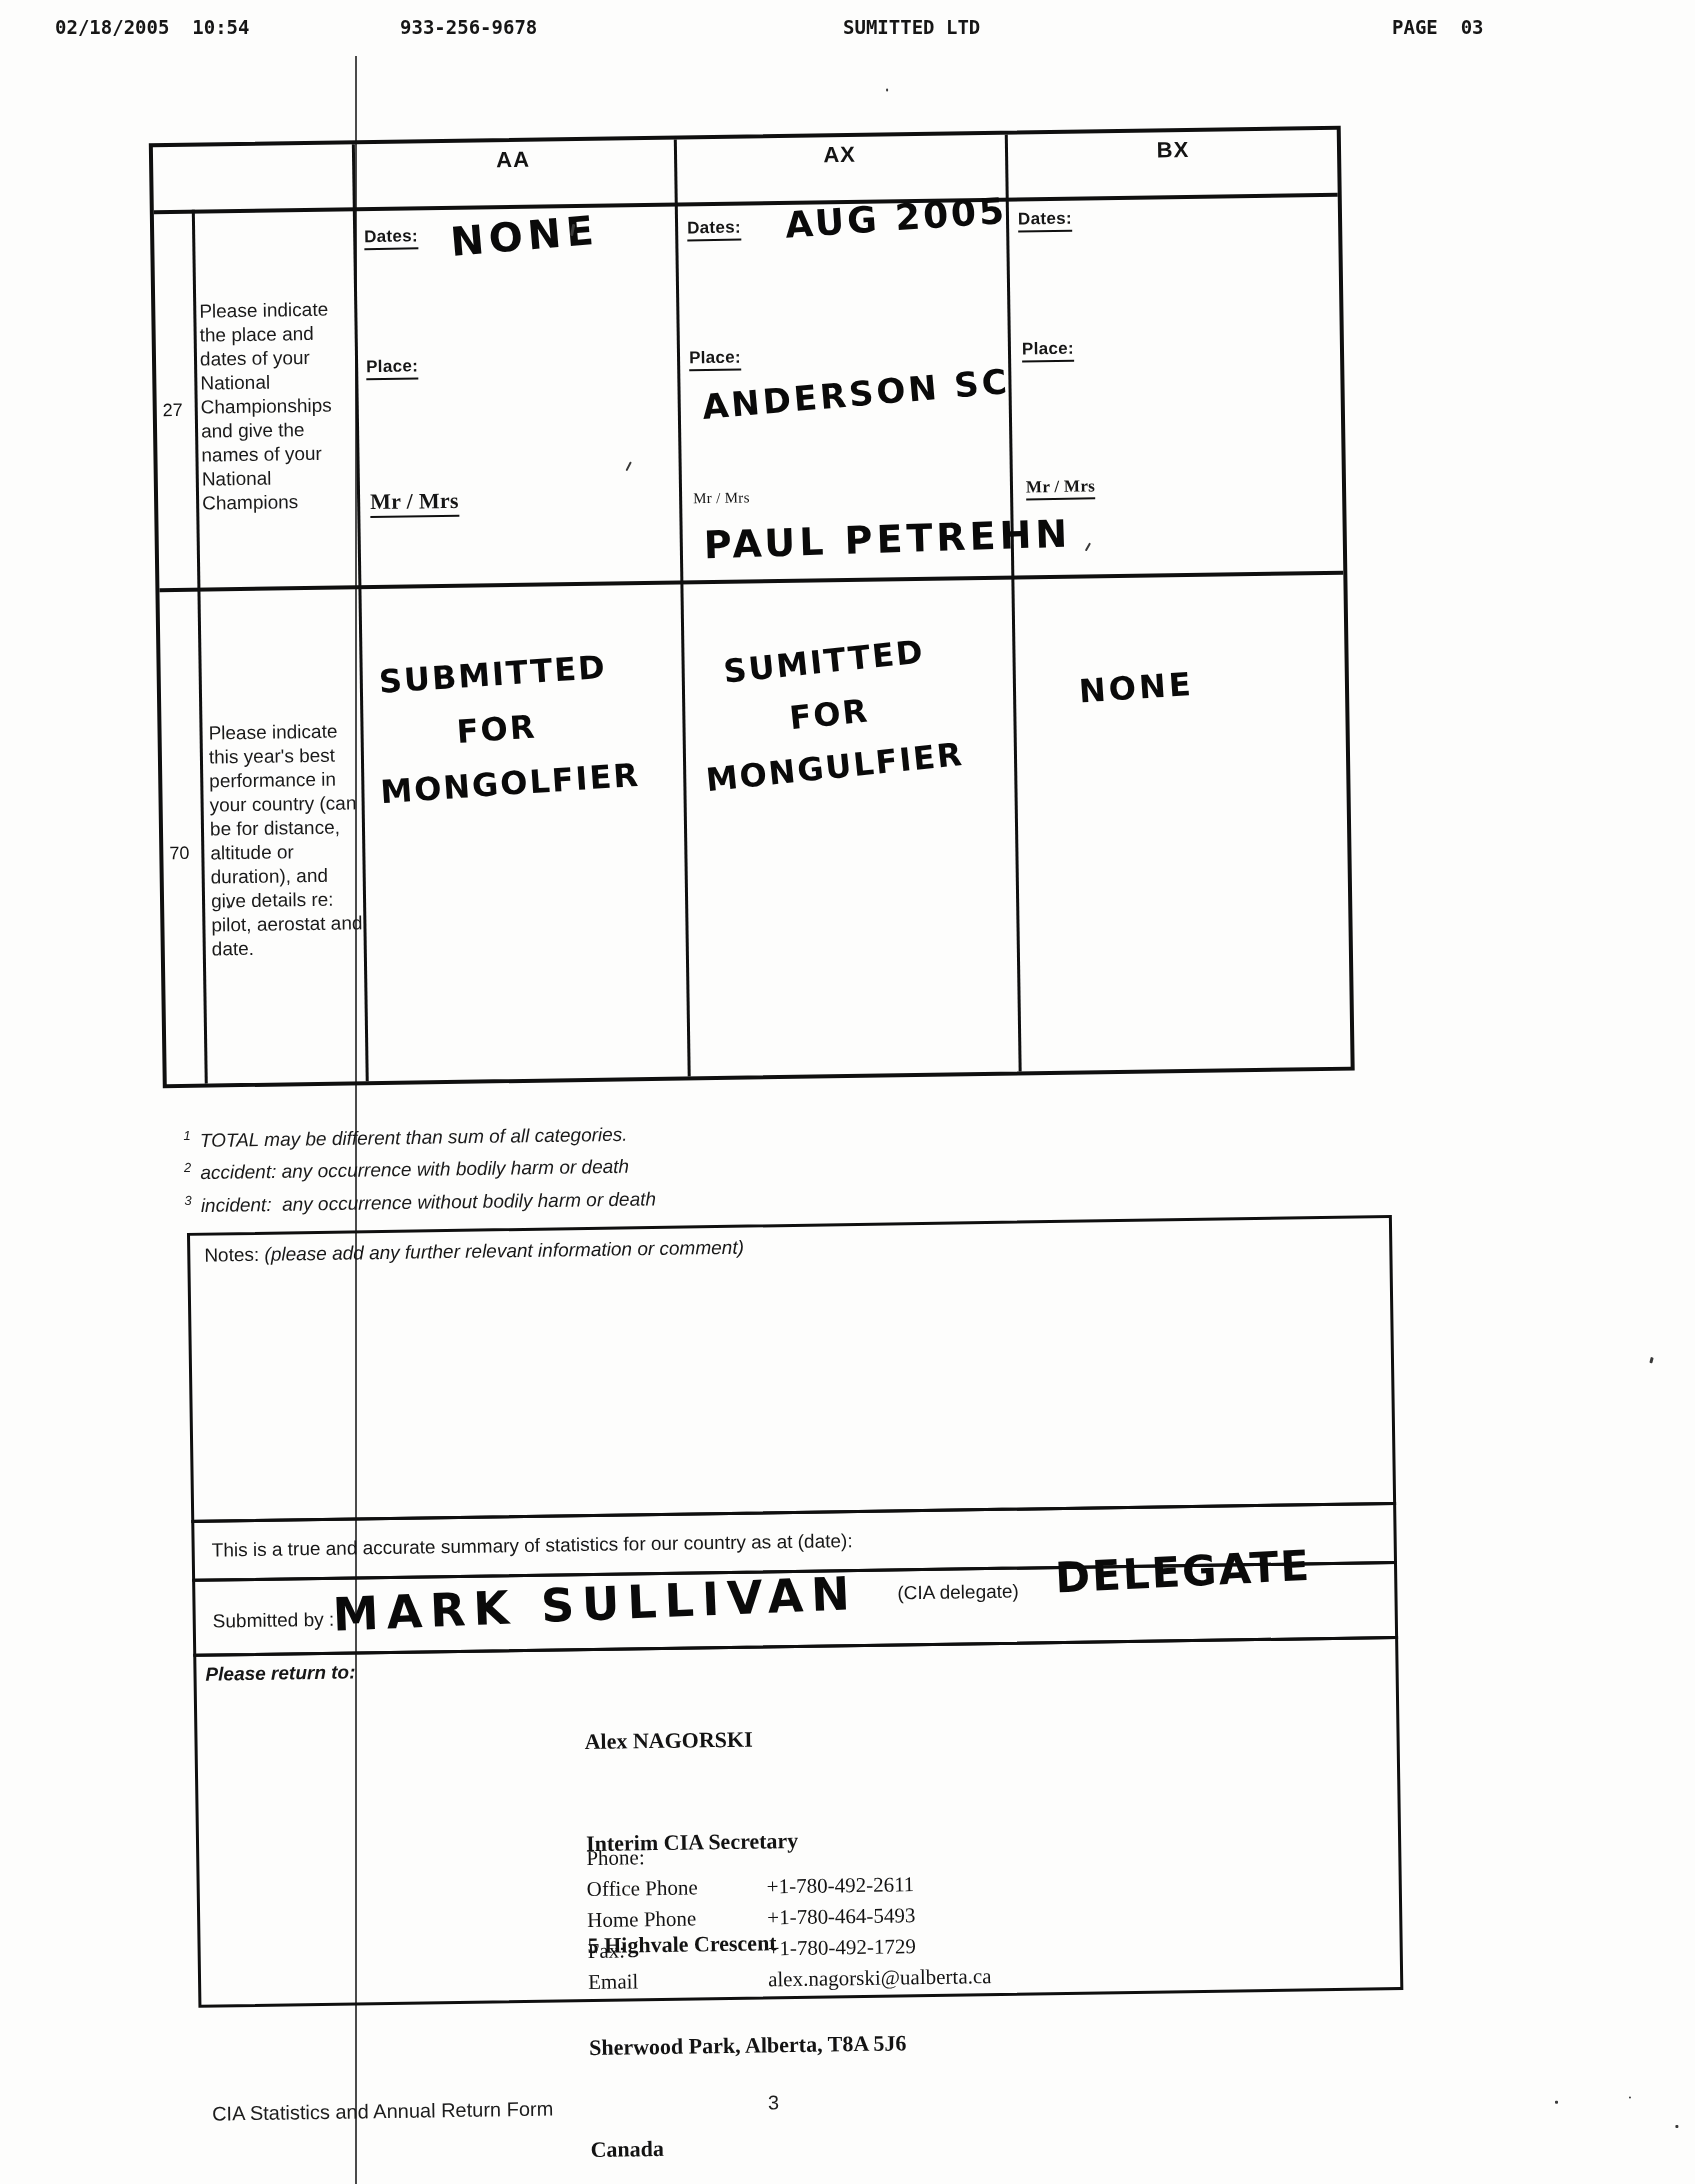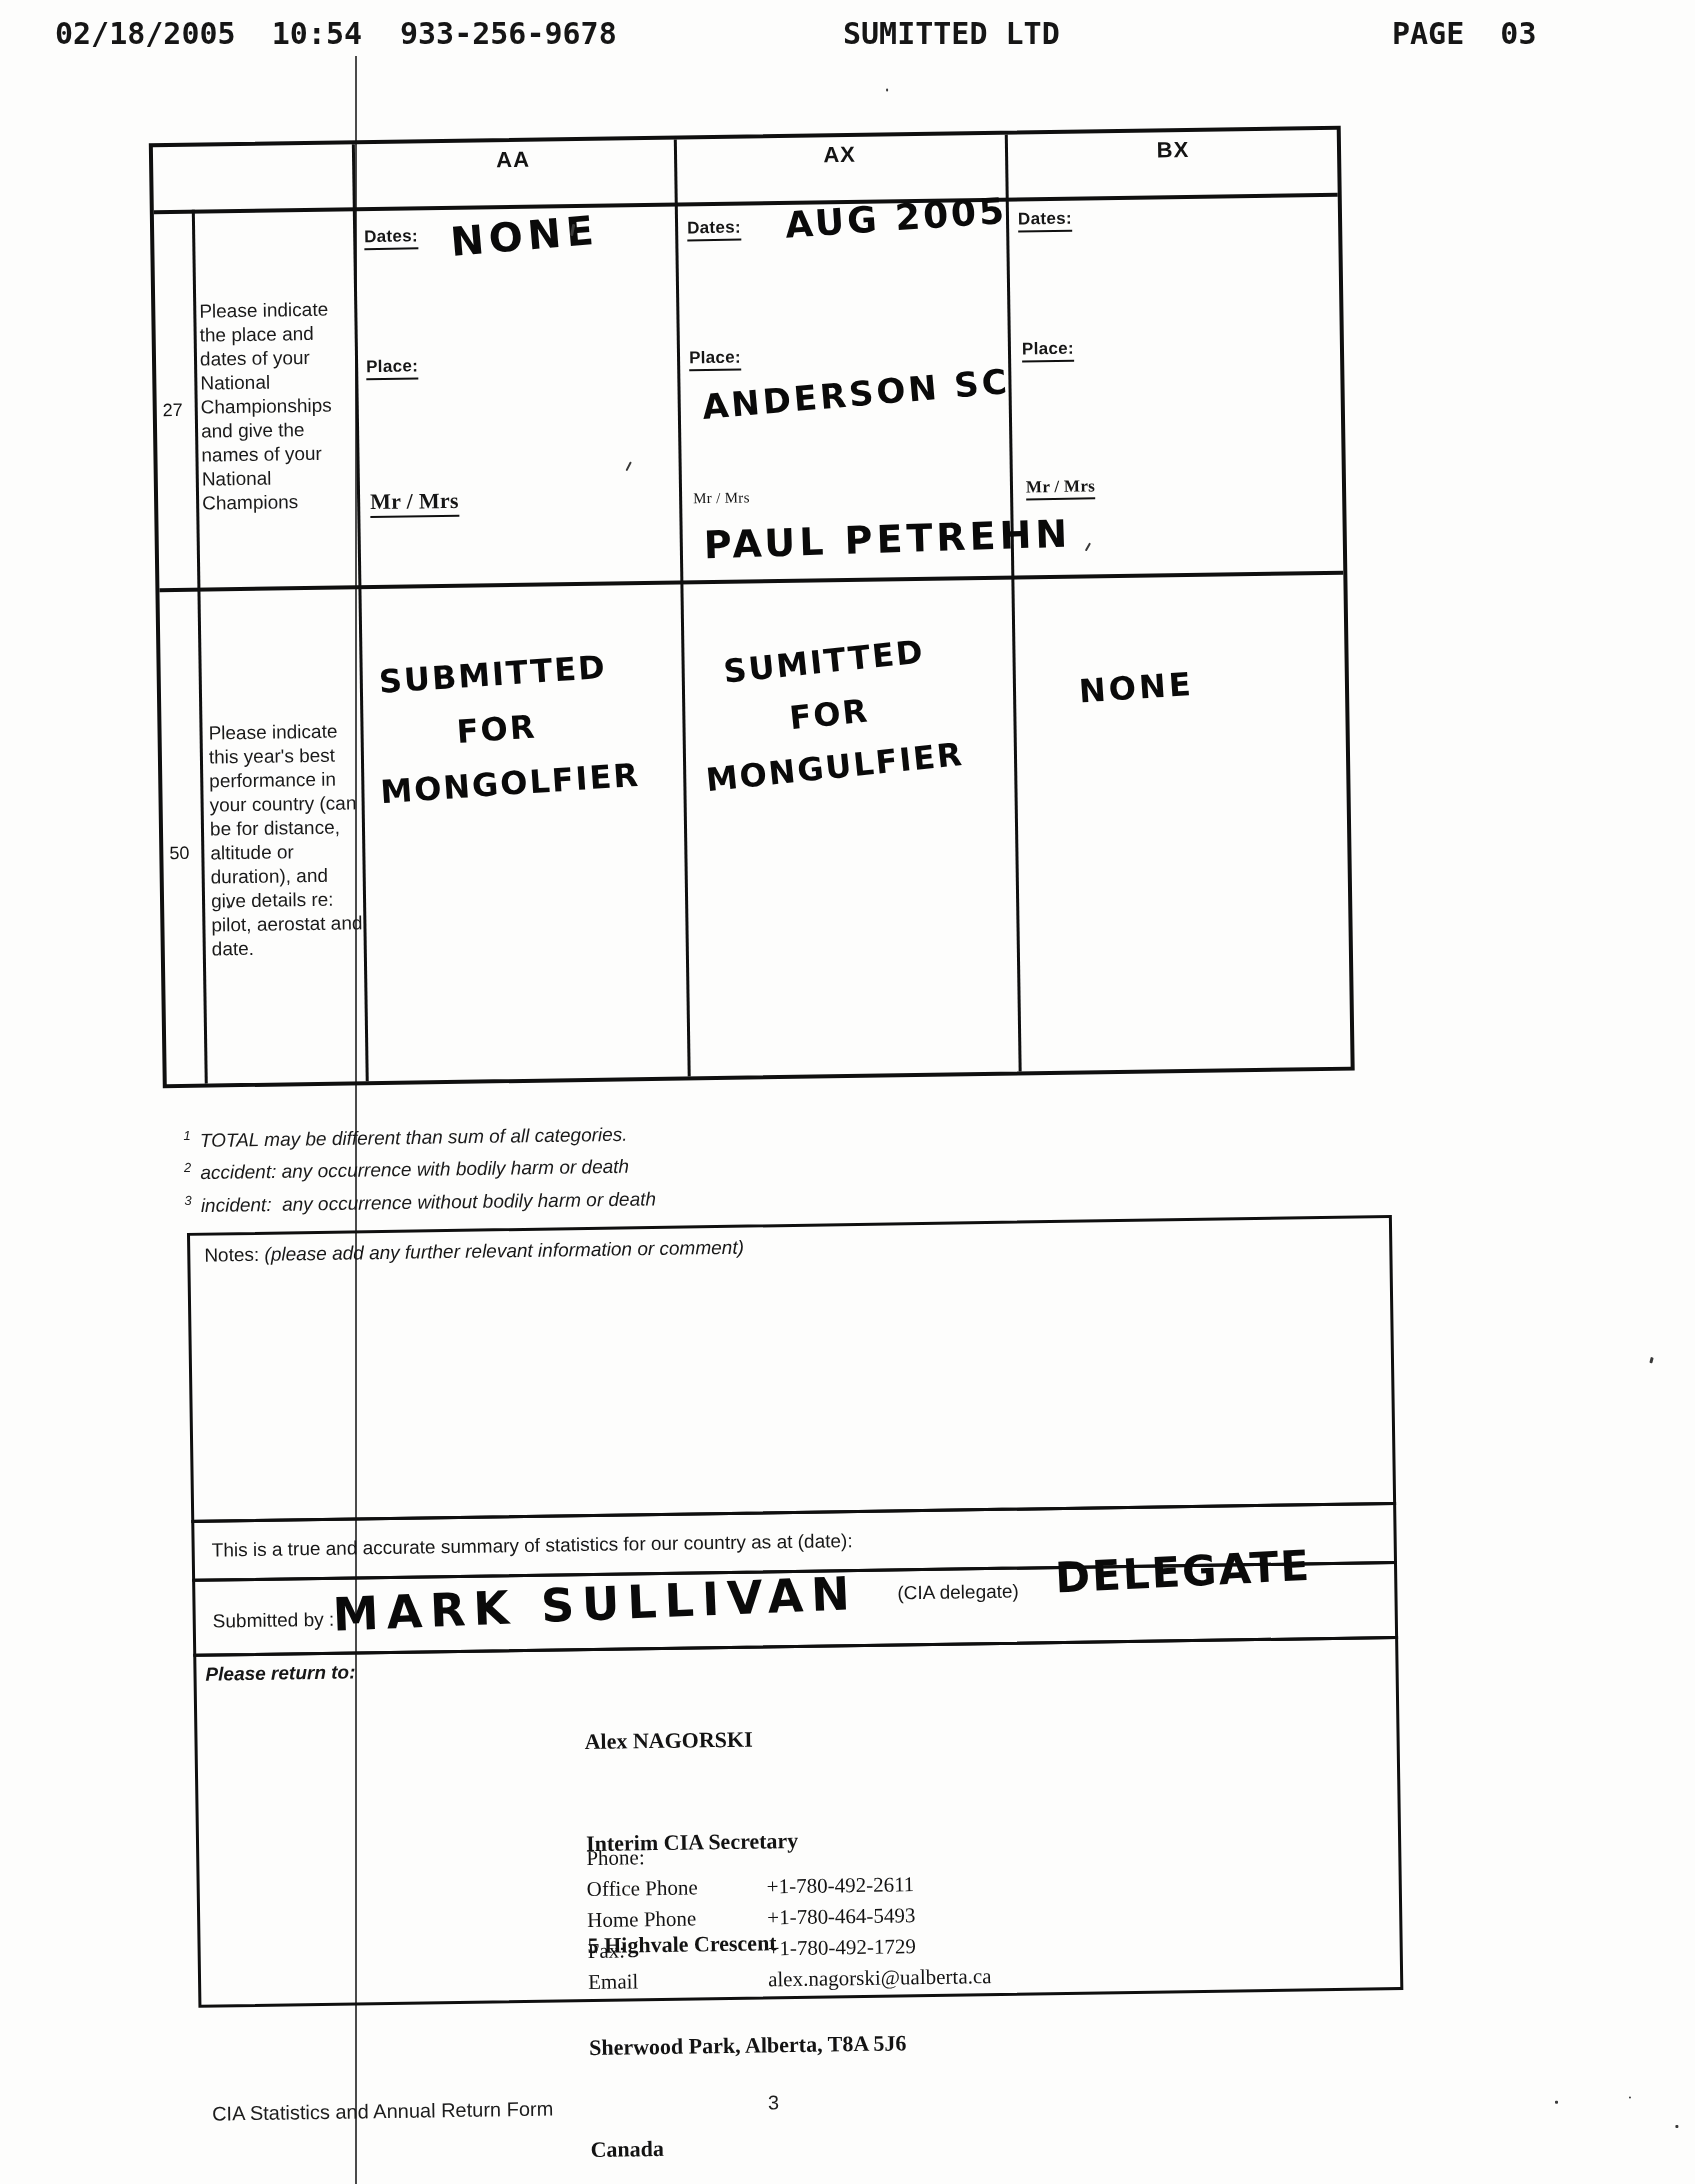--- a/index.html
+++ b/index.html
@@ -1,21 +1,21 @@
 <!DOCTYPE html>
 <html><head>
 <meta charset="utf-8">
 <title>Fax – CIA Statistics and Annual Return Form p.3</title>
 <style>
   html,body{margin:0;padding:0;background:#e8e8e8;}
   .page{position:relative;width:1695px;height:2184px;background:#fdfdfc;overflow:hidden;
         font-family:"Liberation Sans",sans-serif;color:#141414;}
   
   .faxhead{position:absolute;top:16px;left:0;width:100%;height:34px;
-           font-family:"DejaVu Sans Mono",monospace;font-weight:700;font-size:30px;
+           font-family:"DejaVu Sans Mono",monospace;font-weight:700;font-size:19px;
            color:#161616;white-space:pre;}
   .faxhead span{position:absolute;top:0;}
   
   .sheet{position:absolute;left:0;top:0;width:1695px;height:2184px;
          transform:rotate(-0.85deg);transform-origin:180px 1100px;}
   
   .foldline{position:absolute;left:355px;top:56px;width:2px;height:2128px;background:#2c2c2c;opacity:.85;}
   
   .box{position:absolute;border:3px solid #0f0f0f;box-sizing:border-box;background:transparent;}
   .tbl{border-width:4px;}
@@ -82,21 +82,21 @@
     <div class="hw" style="left:798px;top:208px;font-size:36px;letter-spacing:3px;transform:rotate(-3deg);">AUG 2005</div>
     <div class="lbl u" style="left:700px;top:356px;">Place:</div>
     <div class="hw" style="left:712px;top:384px;font-size:34px;letter-spacing:3px;transform:rotate(-4deg);">ANDERSON SC</div>
     <div class="lbl serif" style="left:702px;top:498px;font-size:15px;font-weight:500;">Mr / Mrs</div>
     <div class="hw" style="left:712px;top:528px;font-size:38px;letter-spacing:4px;transform:rotate(-1deg);">PAUL PETREHN</div>
 
     <div class="lbl u" style="left:1031px;top:222px;">Dates:</div>
     <div class="lbl u" style="left:1033px;top:352px;">Place:</div>
     <div class="lbl u serif" style="left:1035px;top:490px;font-size:17px;">Mr / Mrs</div>
 
-    <div class="qnum" style="left:166px;top:843px;">50</div>
+    <div class="qnum" style="left:166px;top:843px;">70</div>
     <div class="qtext" style="left:214px;top:722px;">Please indicate this year's best performance in your country (can be for distance, altitude or duration), and give details re: pilot, aerostat and date.</div>
 
     <div class="hw" style="left:382px;top:652px;width:240px;font-size:32px;letter-spacing:2px;line-height:55px;text-align:center;transform:rotate(-3deg);">
       <div>SUBMITTED</div>
       <div>FOR</div>
       <div>MONGOLFIER</div>
     </div>
     <div class="hw" style="left:705px;top:645px;width:260px;font-size:32px;letter-spacing:2px;line-height:53px;text-align:center;transform:rotate(-5deg);">
       <div>SUMITTED</div>
       <div>FOR</div>

